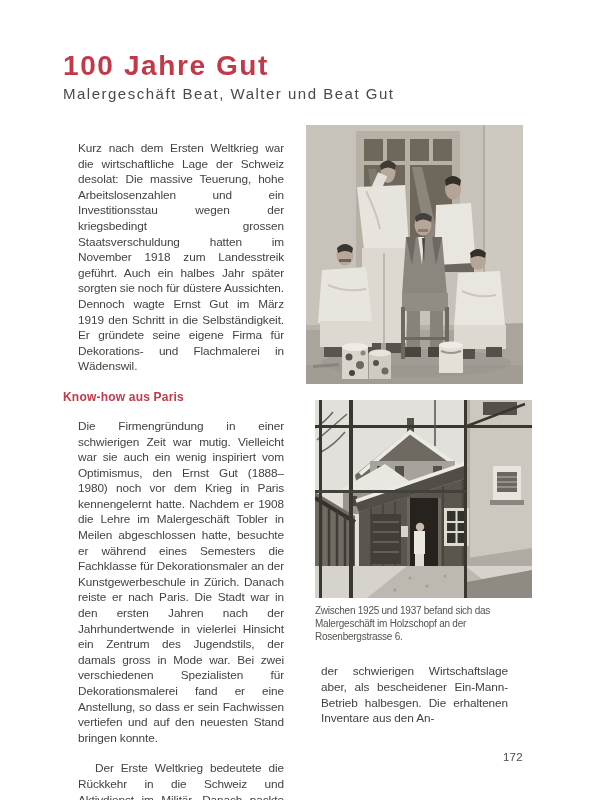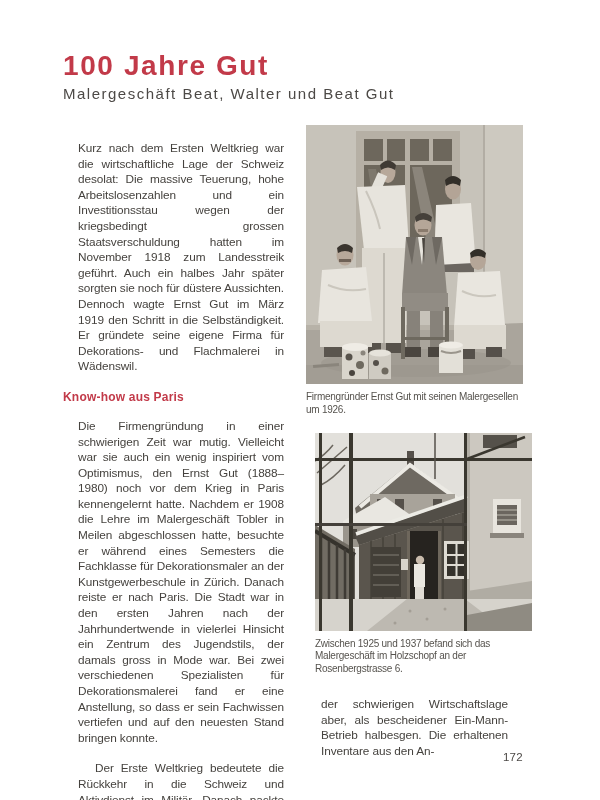--- a/index.html
+++ b/index.html
@@ -135,21 +135,20 @@
           <circle cx="57" cy="228" r="2.5" fill="#8a857c"></circle>
         <rect x="63" y="228" width="22" height="26" fill="#cfcbc2"></rect>
         <ellipse cx="74" cy="228" rx="11" ry="3.5" fill="#e6e3db"></ellipse>
         <circle cx="70" cy="238" r="3" fill="#55504a"></circle>
           <circle cx="79" cy="246" r="3.5" fill="#6e695f"></circle>
         <rect x="133" y="220" width="24" height="28" fill="#e3e0d8"></rect>
         <ellipse cx="145" cy="220" rx="12" ry="3.5" fill="#efece5"></ellipse>
         <path d="M135,226 q10,4 20,0" stroke="#9a958c" stroke-width="2" fill="none"></path>
         <rect x="7" y="239" width="26" height="3" transform="rotate(-4 20 240)" fill="#8a857c"></rect>
       </svg>
-      <figcaption lang="de">Firmengründer Ernst Gut mit seinen Maler­gesellen um 1926.</figcaption>
     </figure>
 
     <figure>
       <svg width="217" height="198" viewBox="0 0 217 198">
 
         <rect x="0" y="0" width="217" height="198" fill="#e2e0db"></rect>
 
         <path d="M2,40 q14,-12 30,-26 M6,52 q12,-6 24,-20 M0,28 q10,-6 18,-16" stroke="#6b665e" stroke-width="1.5" fill="none"></path>
 
         <rect x="92" y="18" width="7" height="18" fill="#55504a"></rect>

